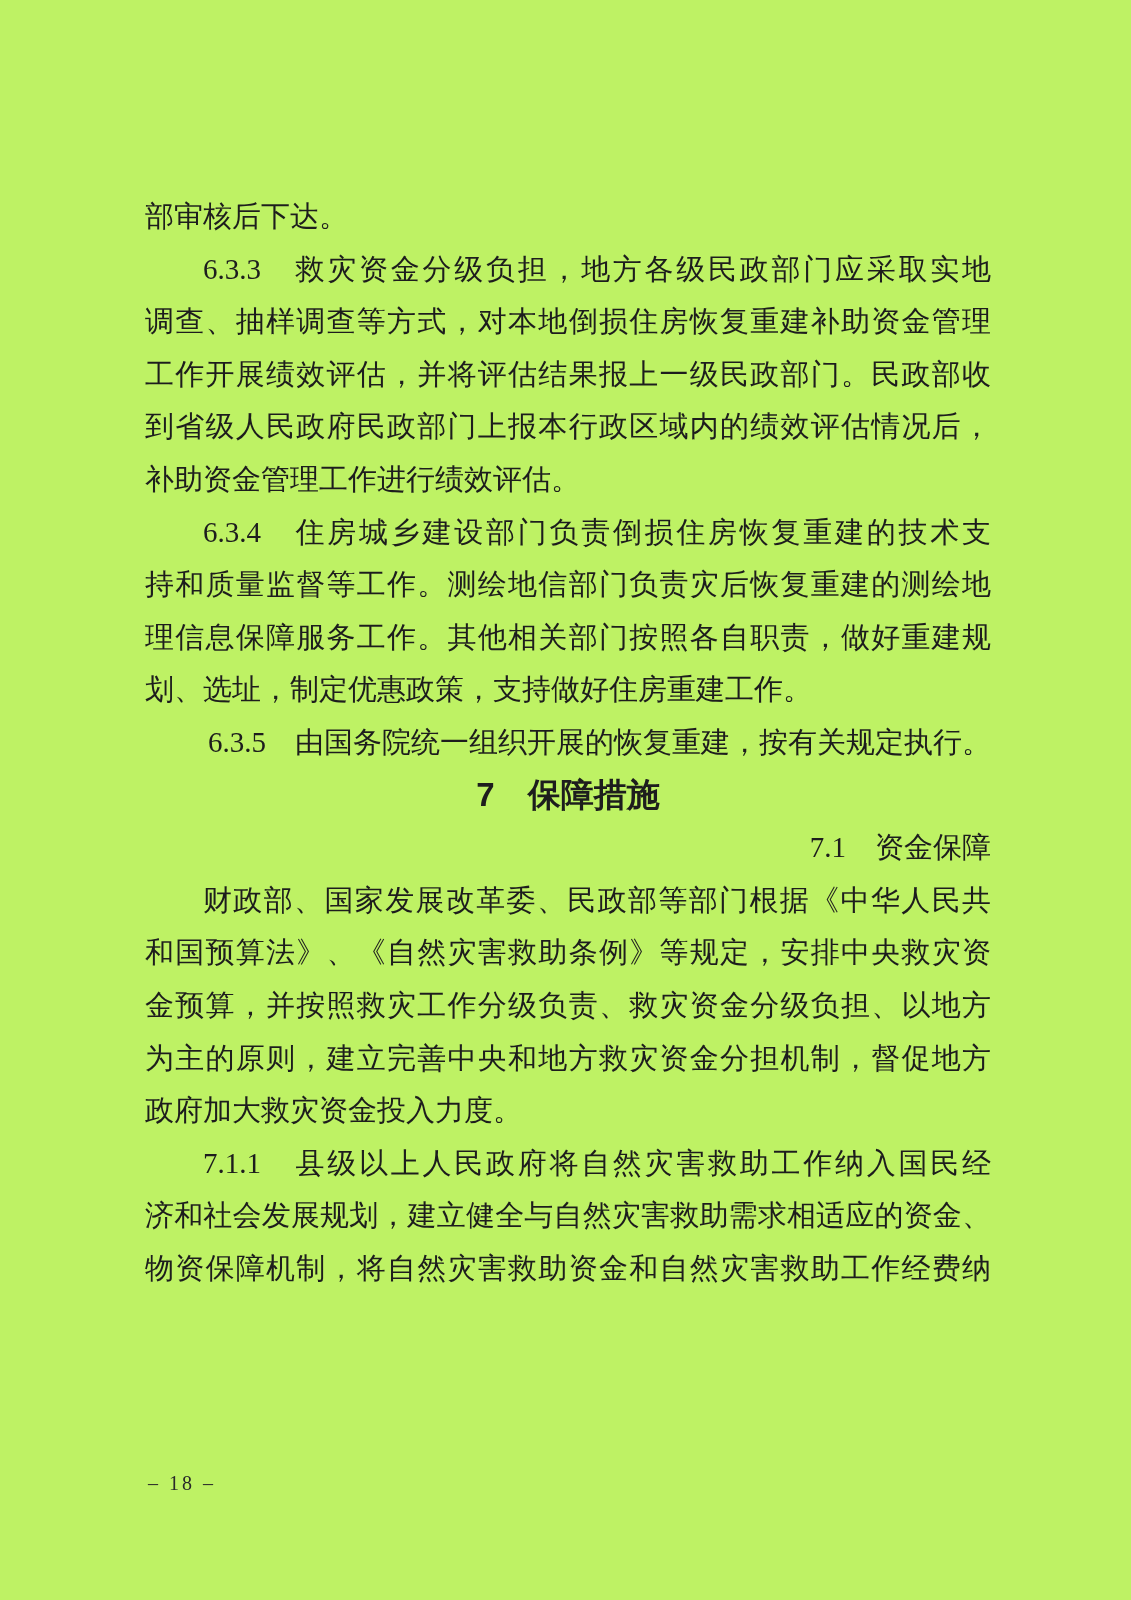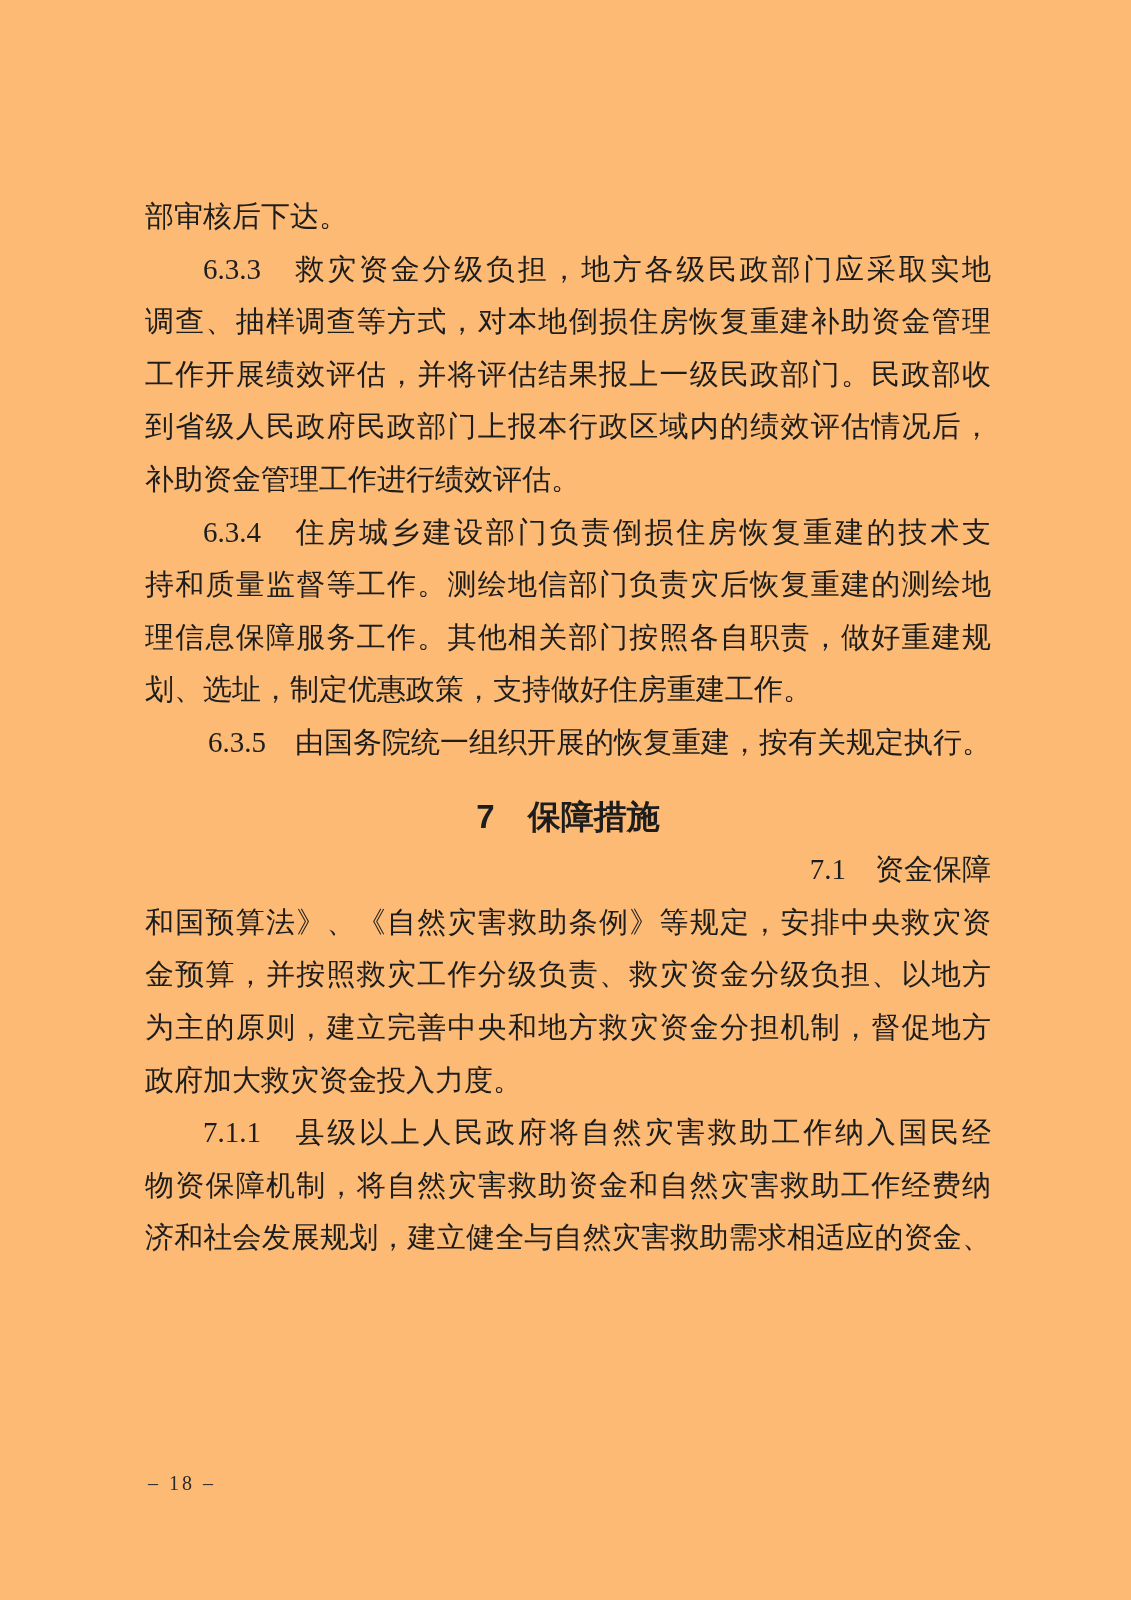--- a/index.html
+++ b/index.html
@@ -4,21 +4,21 @@
 <style>
   html, body {
     margin: 0;
     padding: 0;
     background: #ffffff;
   }
   .page {
     position: relative;
     width: 1131px;
     height: 1600px;
-    background: #fdba74;
+    background: #bef264;
     overflow: hidden;
     font-family: "Liberation Serif", "DejaVu Serif", serif;
     color: #1d1d1d;
   }
   .text-block {
     position: absolute;
     left: 145px;
     top: 190px;
     width: 846px;
   }
@@ -52,21 +52,20 @@
     text-align: right;
     white-space: nowrap;
   }
   
   .line.heading {
     font-family: "Liberation Sans", "DejaVu Sans", sans-serif;
     font-weight: 700;
     font-size: 33px;
     text-align: center;
     text-indent: 0;
-    margin-top: 22px;
     white-space: nowrap;
   }
   .page-number {
     position: absolute;
     left: 148px;
     top: 1472px;
     font-size: 20px;
     letter-spacing: 3px;
     color: #2a2a2a;
   }
@@ -82,22 +81,23 @@
       <div class="line full">工作开展绩效评估，并将评估结果报上一级民政部门。民政部收</div>
       <div class="line full">到省级人民政府民政部门上报本行政区域内的绩效评估情况后，</div>
       <div class="line end">补助资金管理工作进行绩效评估。</div>
       <div class="line first">6.3.4　住房城乡建设部门负责倒损住房恢复重建的技术支</div>
       <div class="line full">持和质量监督等工作。测绘地信部门负责灾后恢复重建的测绘地</div>
       <div class="line full">理信息保障服务工作。其他相关部门按照各自职责，做好重建规</div>
       <div class="line end">划、选址，制定优惠政策，支持做好住房重建工作。</div>
       <div class="line first-end">6.3.5　由国务院统一组织开展的恢复重建，按有关规定执行。</div>
       <div class="line heading">7　保障措施</div>
       <div class="line first-end">7.1　资金保障</div>
+      <div class="line first">财政部、国家发展改革委、民政部等部门根据《中华人民共</div>
       <div class="line full">和国预算法》、《自然灾害救助条例》等规定，安排中央救灾资</div>
       <div class="line full">金预算，并按照救灾工作分级负责、救灾资金分级负担、以地方</div>
       <div class="line full">为主的原则，建立完善中央和地方救灾资金分担机制，督促地方</div>
       <div class="line end">政府加大救灾资金投入力度。</div>
       <div class="line first">7.1.1　县级以上人民政府将自然灾害救助工作纳入国民经</div>
+      <div class="line full">济和社会发展规划，建立健全与自然灾害救助需求相适应的资金、</div>
       <div class="line full">物资保障机制，将自然灾害救助资金和自然灾害救助工作经费纳</div>
-      <div class="line full">济和社会发展规划，建立健全与自然灾害救助需求相适应的资金、</div>
     </div>
   <div class="page-number">– 18 –</div>
 </div>
 
 </body></html>

